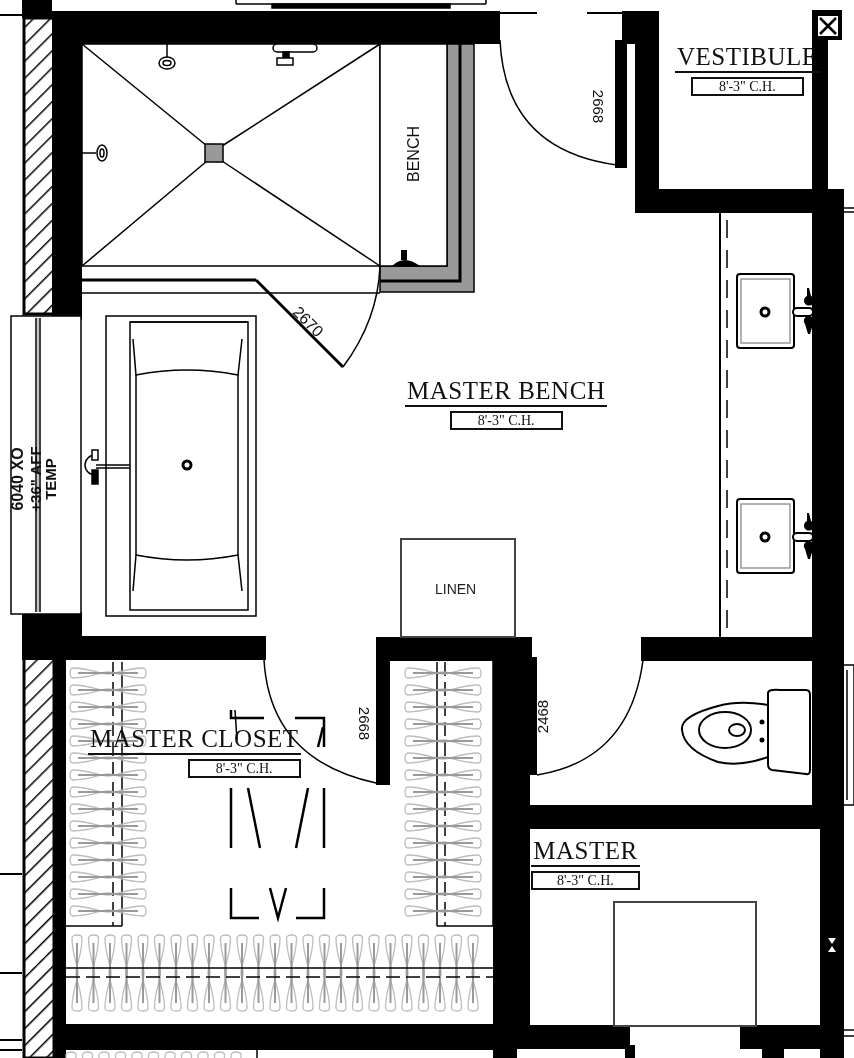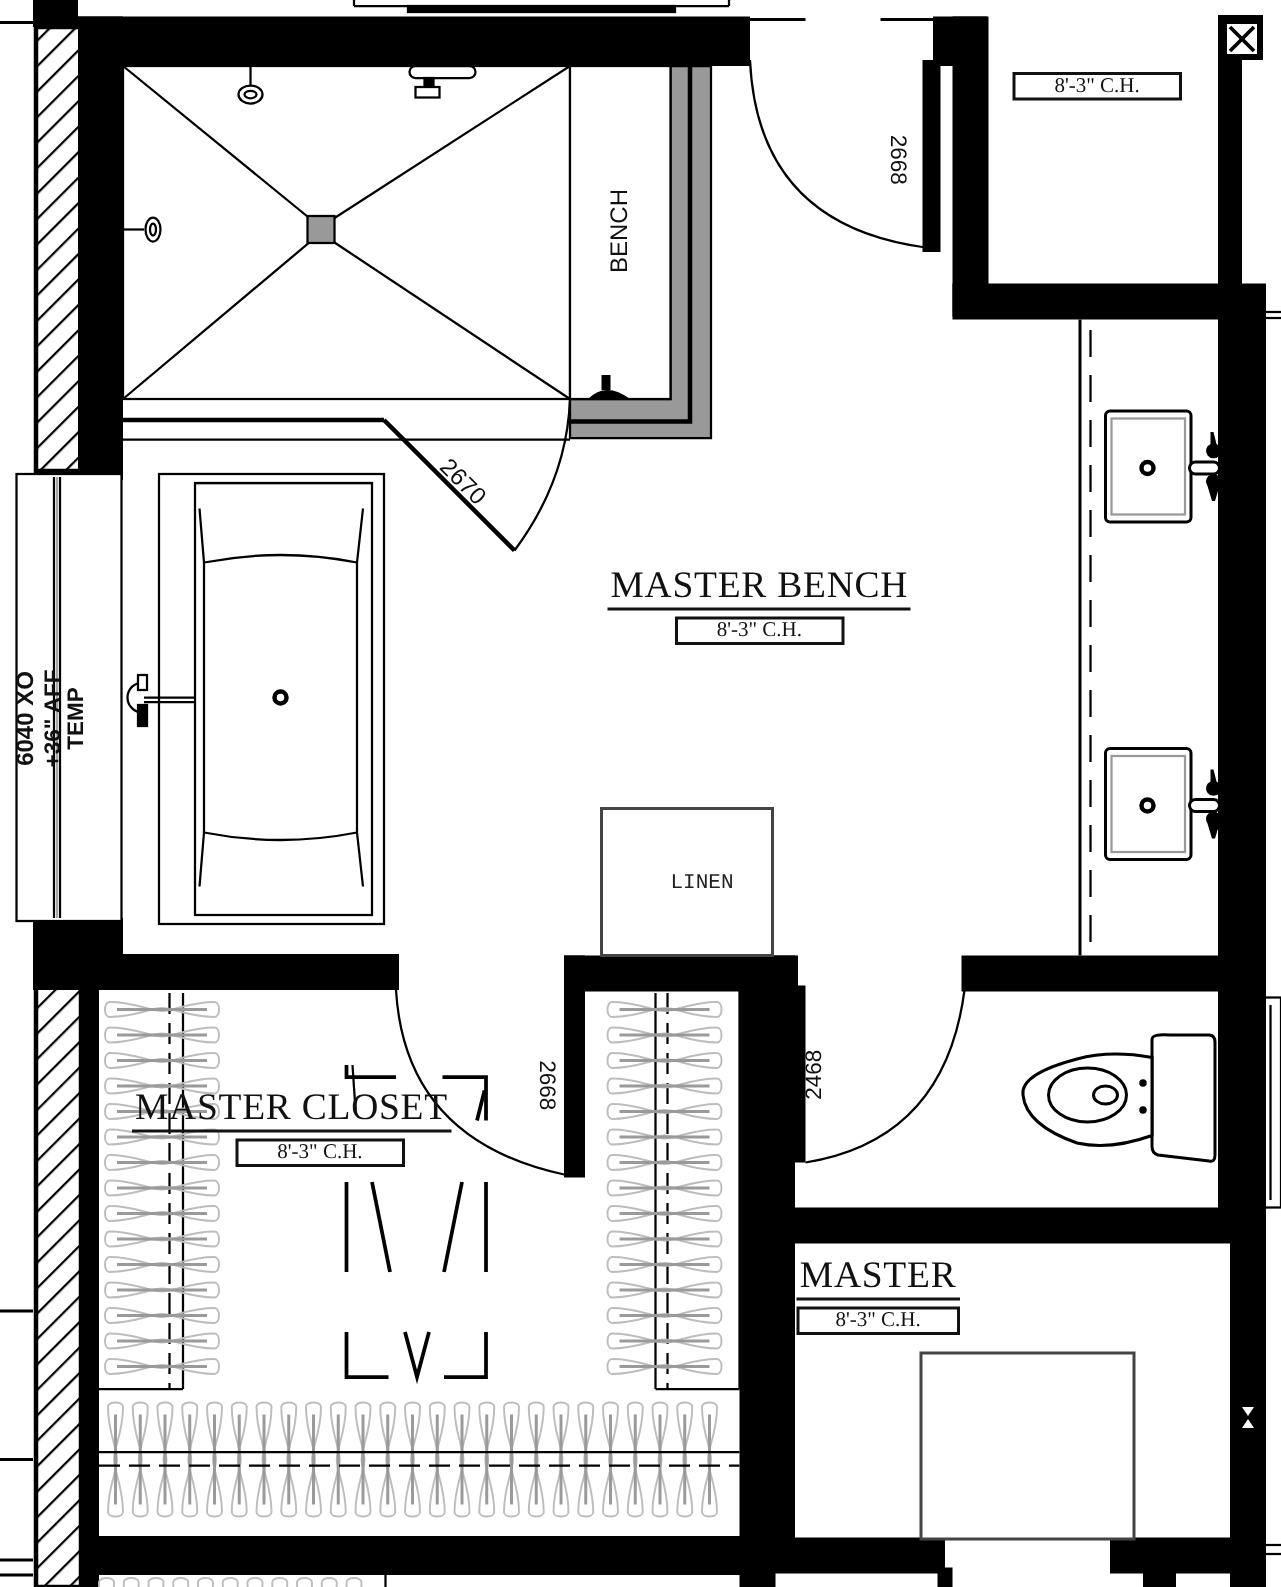--- a/index.html
+++ b/index.html
@@ -331,34 +331,35 @@
   </g>
   <line x1="257" y1="1050" x2="257" y2="1058" stroke="#000" stroke-width="1.5"></line>
 </svg>
 
 <div class="room-label" style="left:405px; top:378px;">
   <div class="room-name">MASTER BENCH</div>
   <div class="ceiling" style="padding:0 26px;">8'-3" C.H.</div>
 </div>
 
 <div class="room-label" style="left:675px; top:44px;">
+  <div class="room-name">VESTIBULE</div>
   <div class="ceiling" style="padding:0 26px;">8'-3" C.H.</div>
 </div>
 
-<div class="room-label" style="left:88px; top:726px; text-align:center;">
+<div class="room-label" style="left:88px; top:726px; text-align:right;">
   <div class="room-name">MASTER CLOSET</div>
   <div class="ceiling" style="margin-left:38px; padding:0 26px;">8'-3" C.H.</div>
 </div>
 
 <div class="room-label" style="left:531px; top:838px;">
   <div class="room-name" style="display:inline-block;">MASTER</div><br>
   <div class="ceiling" style="padding:0 24px;">8'-3" C.H.</div>
 </div>
 
-<div class="small-label" style="left:447px; top:581px; font-family:Liberation Mono, monospace; font-size:14px;">LINEN</div>
+<div class="small-label" style="left:435px; top:581px; font-family:Liberation Sans, sans-serif; font-size:14px;">LINEN</div>
 
 <div class="tag" style="left:386px; top:145px; transform:rotate(-90deg); transform-origin:center; font-size:16px;">BENCH</div>
 
 <div class="tag" style="left:290px; top:313px; transform:rotate(45deg); font-size:16px;">2670</div>
 
 <div class="tag" style="left:582px; top:98px; transform:rotate(90deg); font-size:15px;">2668</div>
 
 <div class="tag" style="left:348px; top:715px; transform:rotate(90deg); font-size:15px;">2668</div>
 
 <div class="tag" style="left:526px; top:708px; transform:rotate(-90deg); font-size:15px;">2468</div>

